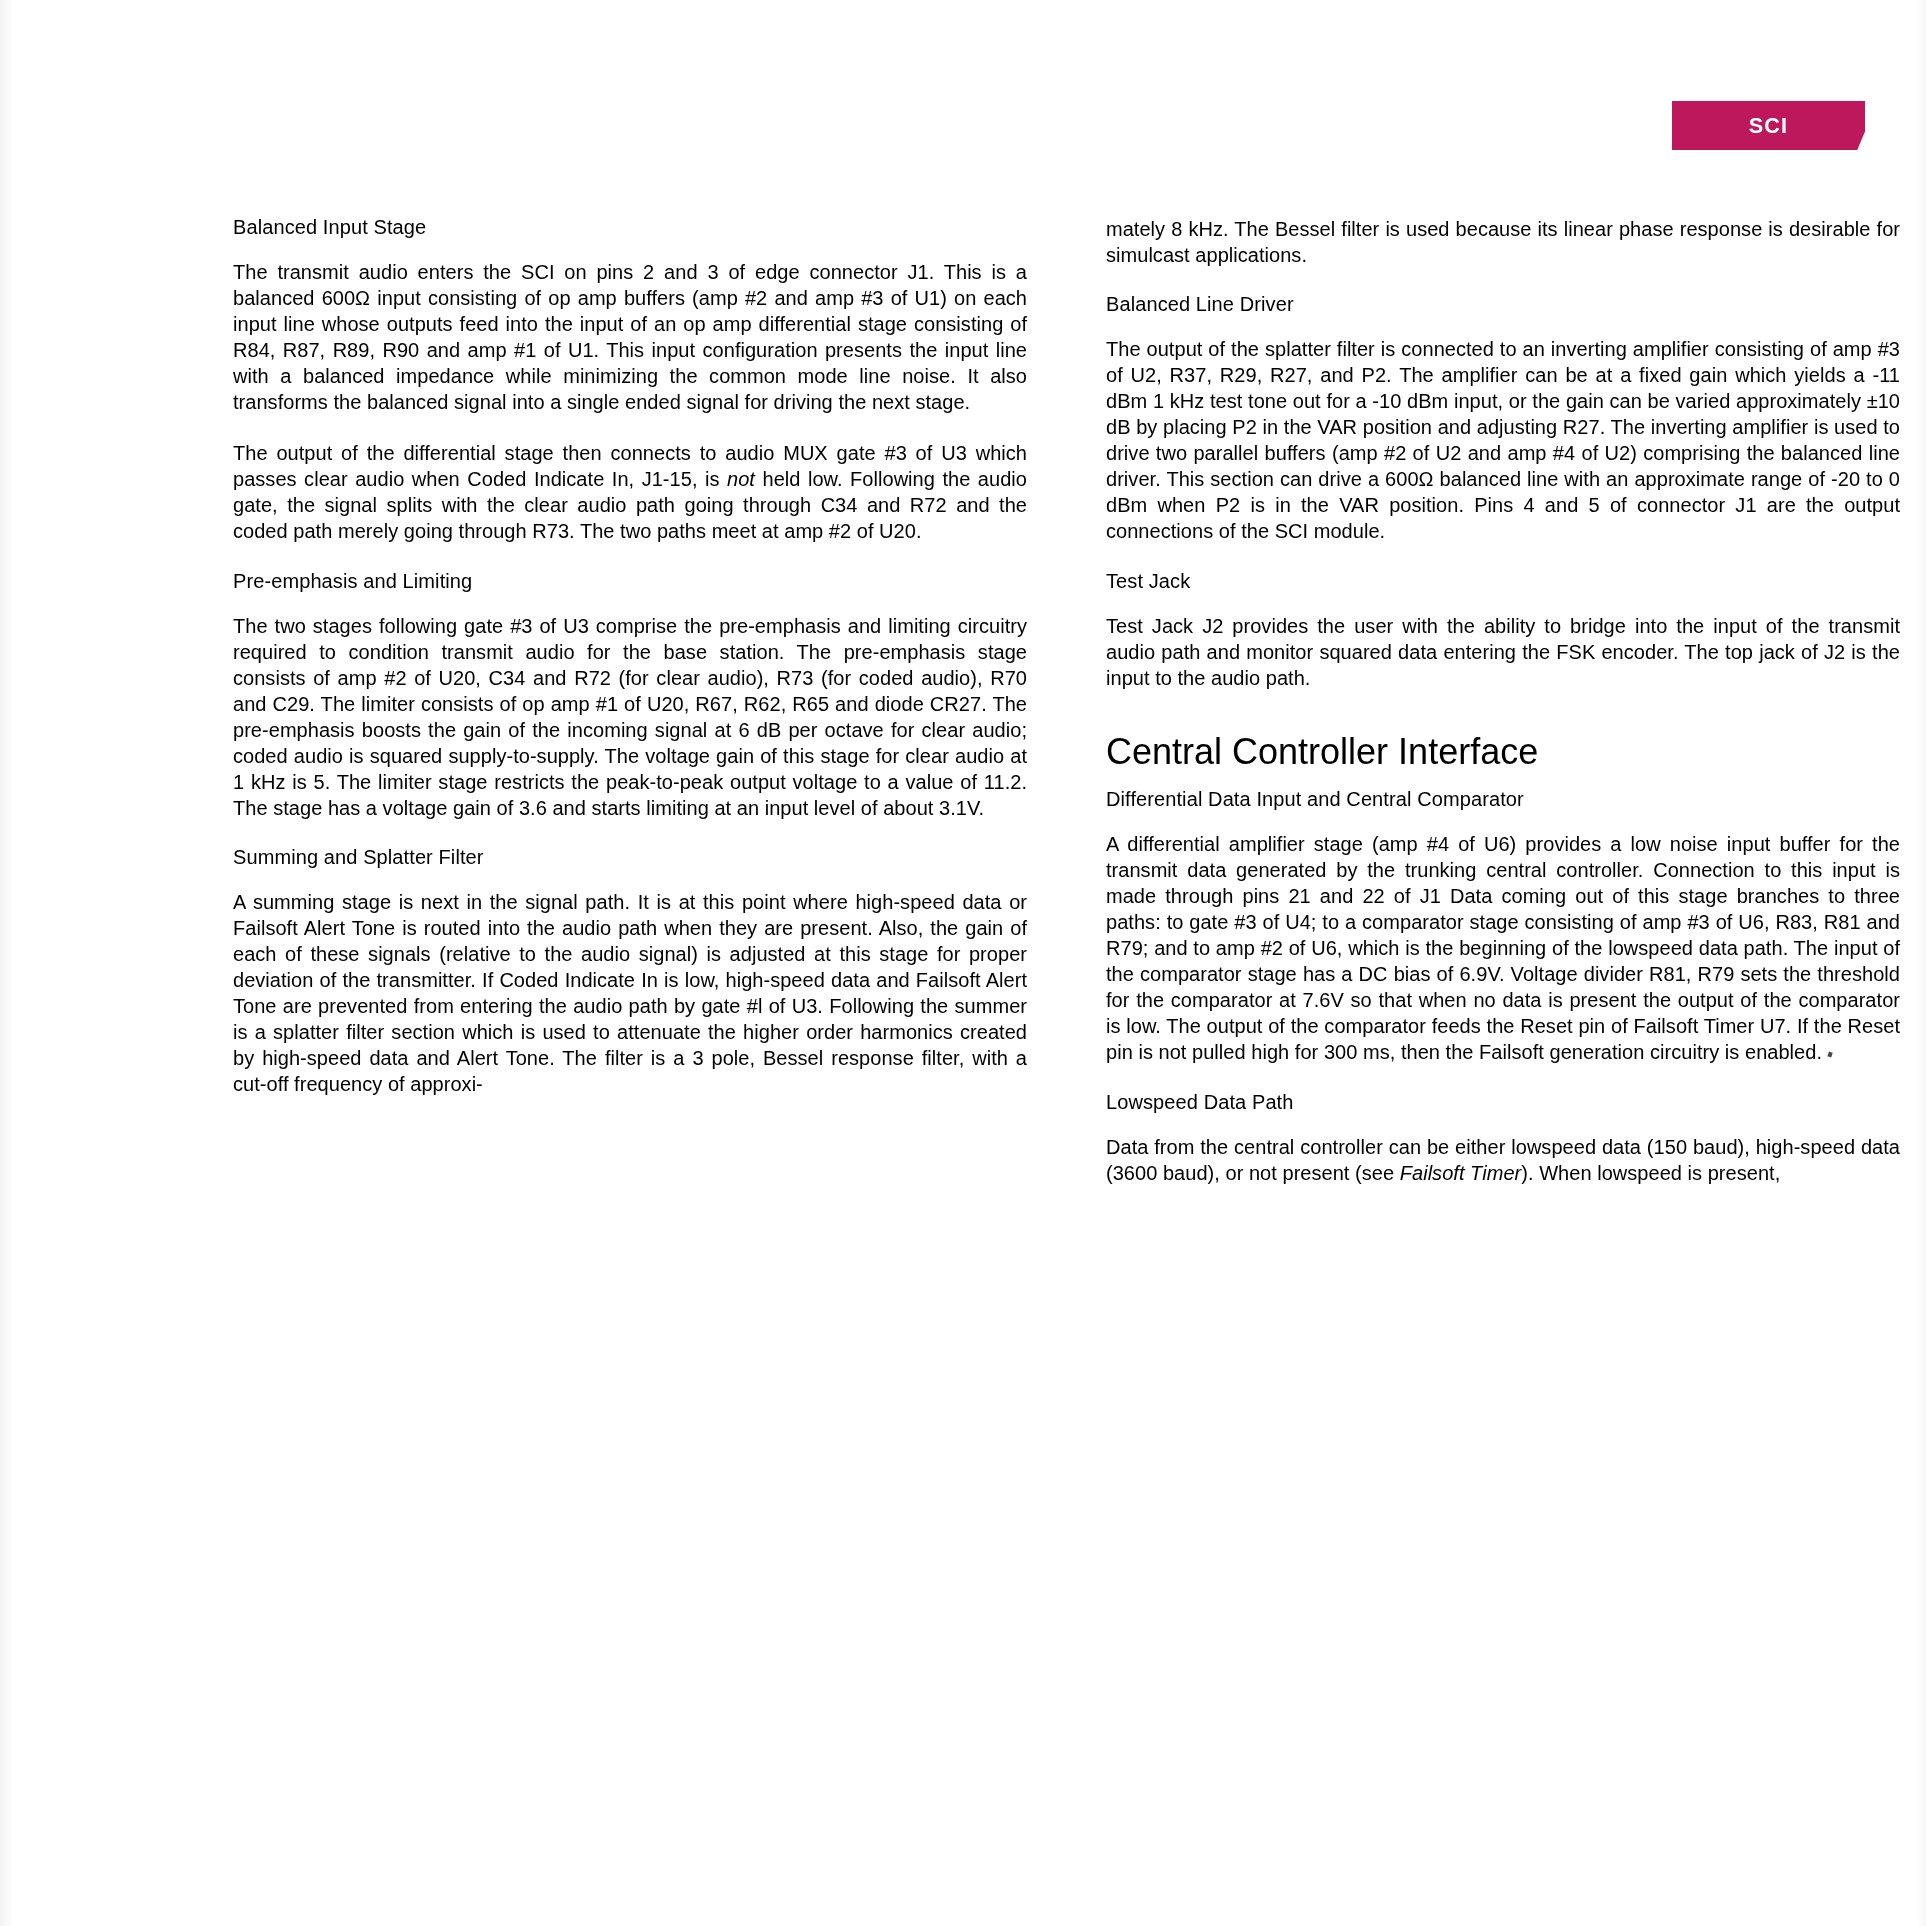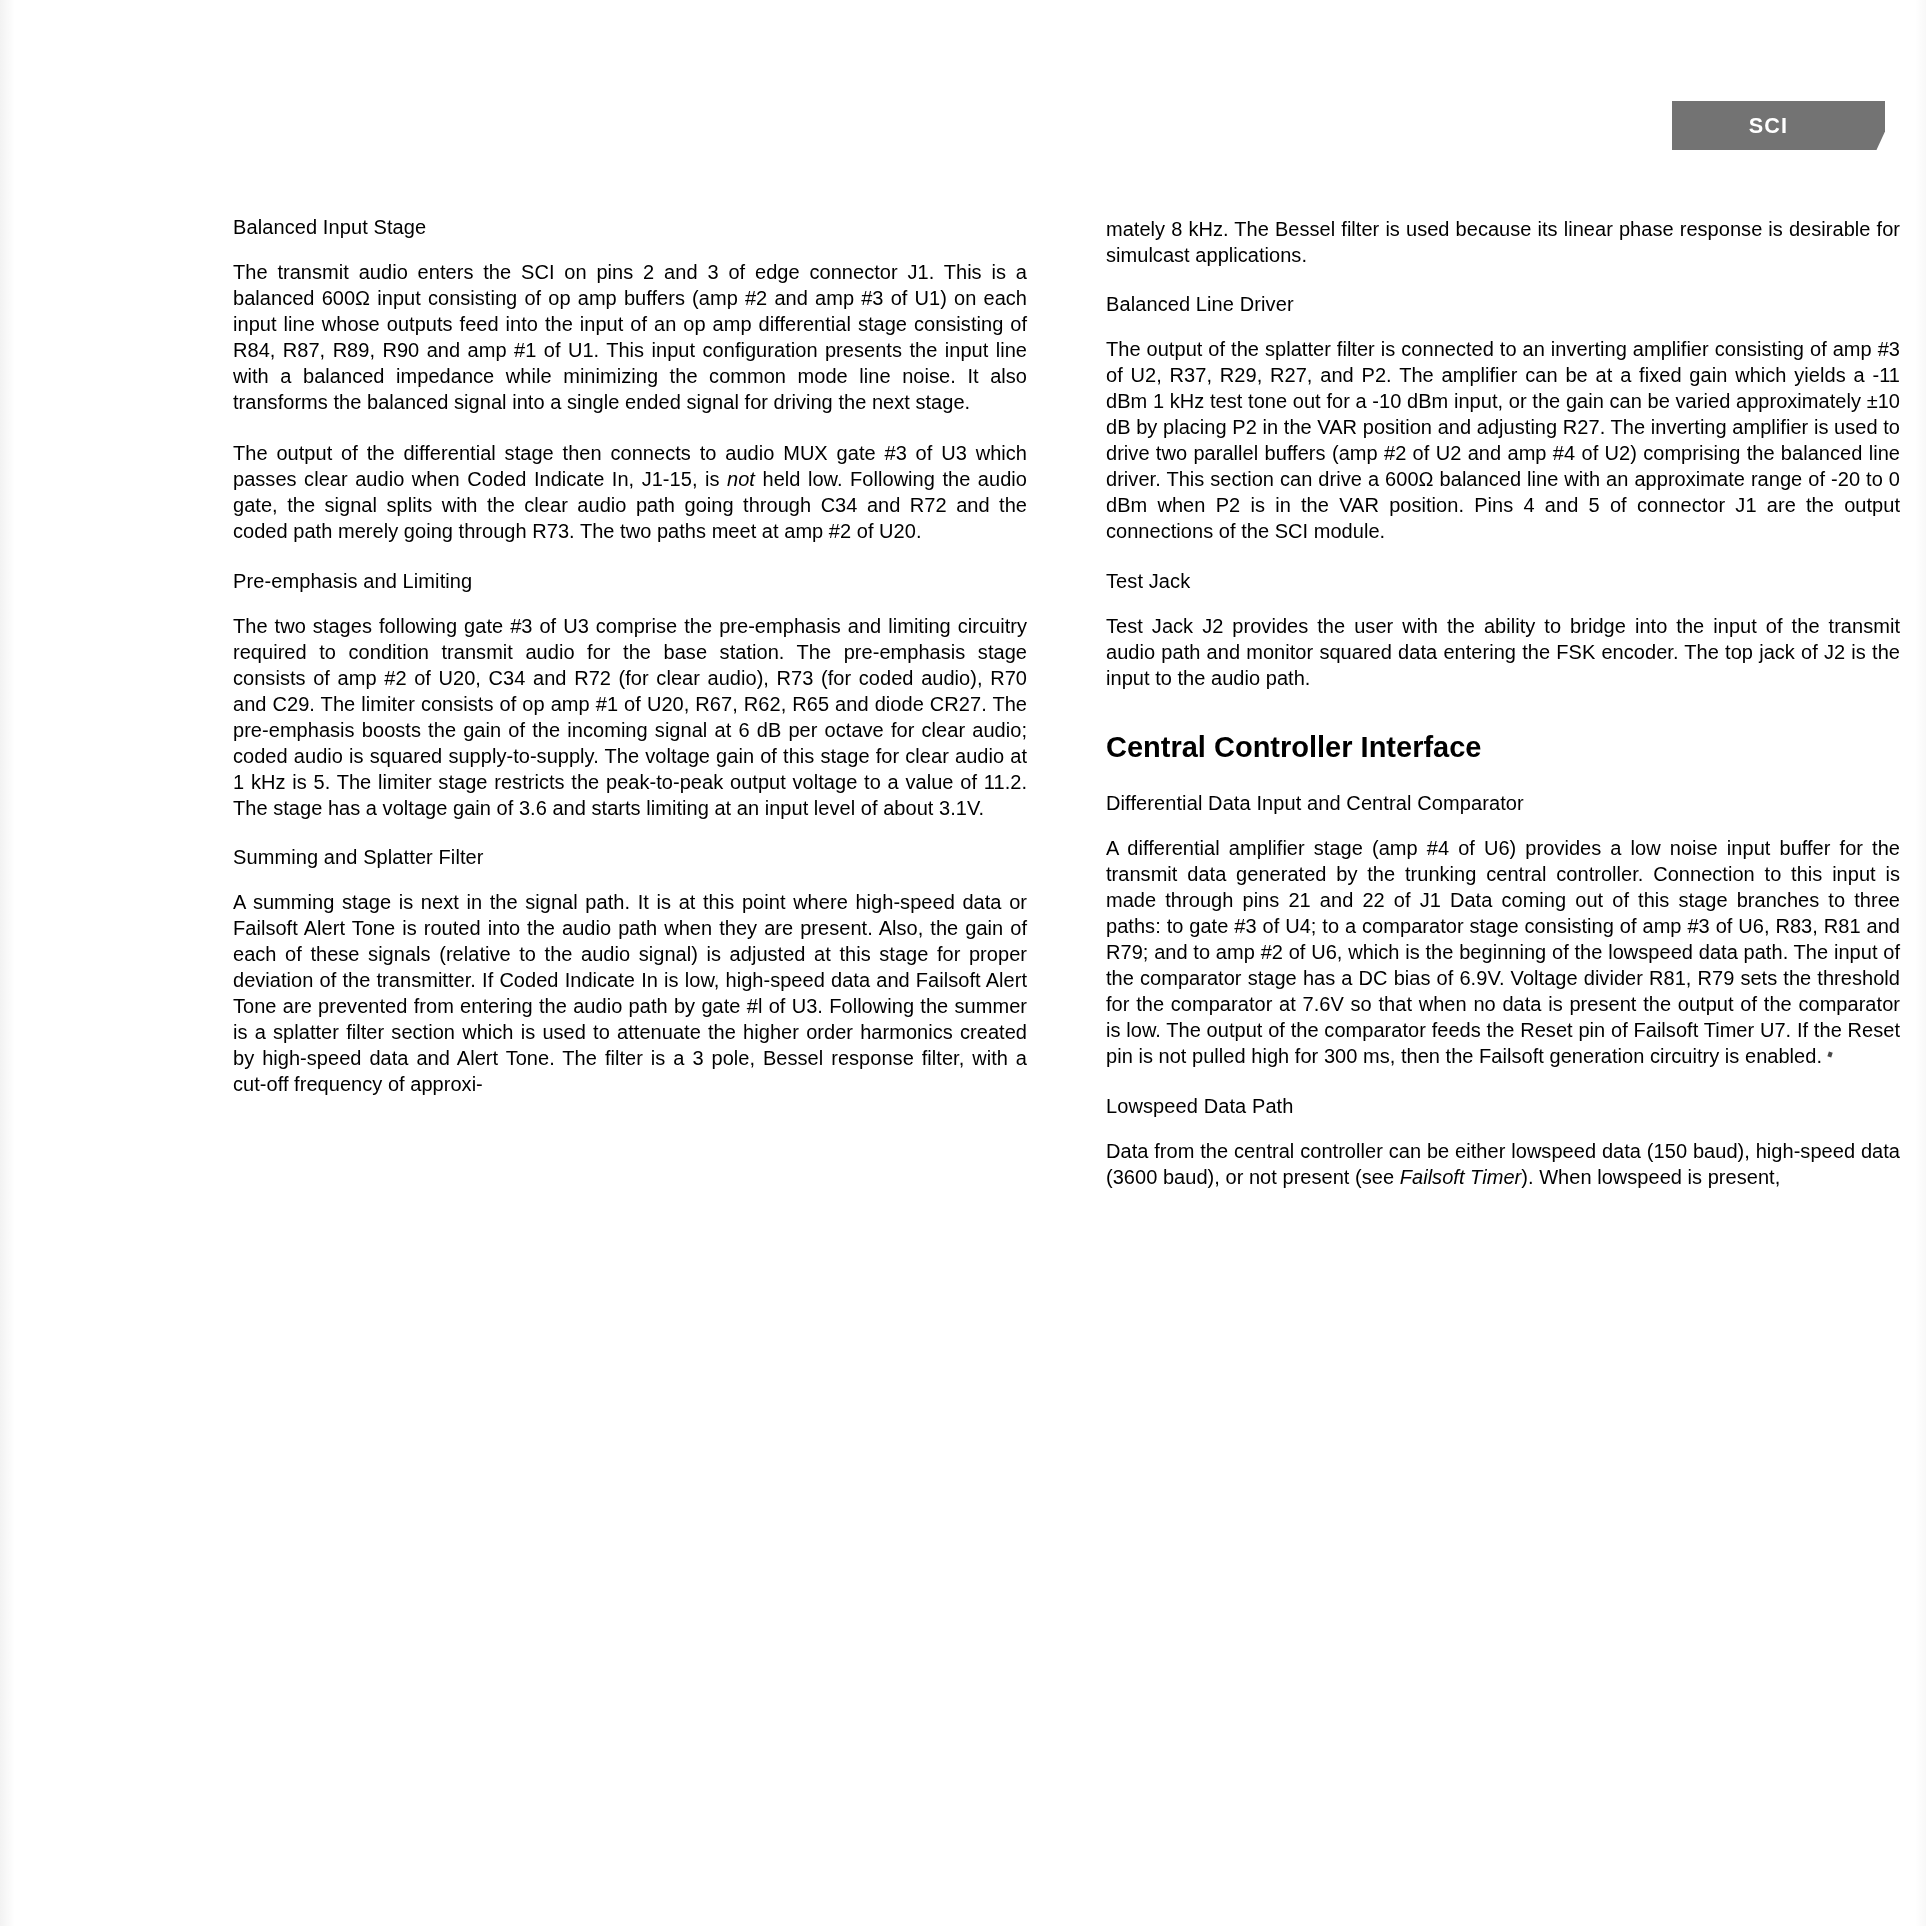--- a/index.html
+++ b/index.html
@@ -42,24 +42,23 @@
     pointer-events: none;
   }
 
   
   .header-tab {
     position: absolute;
     left: 1672px;
     top: 101px;
     width: 193px;
     height: 49px;
-    background: #737373;
+    background: #be185d;
     
     clip-path: polygon(0 0, 100% 0, 100% 62%, 96% 100%, 0 100%);
-    padding-left: 20px;
   }
   .header-tab-label {
     position: absolute;
     left: 0;
     top: 0;
     width: 193px;
     height: 49px;
     line-height: 49px;
     text-align: center;
     color: #ffffff;
@@ -80,23 +79,23 @@
   h2.section {
     font-size: 20px;
     font-weight: normal;
     margin: 0 0 20px 0;
     line-height: 1.15;
     letter-spacing: 0.1px;
   }
   h2.section.spaced { }
 
   h1.major {
-    font-size: 29px;
-    font-weight: bold;
-    margin: 40px 0 28px 0;
+    font-size: 36px;
+    font-weight: normal;
+    margin: 40px 0 16px 0;
     line-height: 1.15;
   }
 
   p.body {
     font-size: 20px;
     line-height: 1.30;
     text-align: justify;
     margin: 0 0 25.4px 0;
     letter-spacing: 0.04px;
   }

